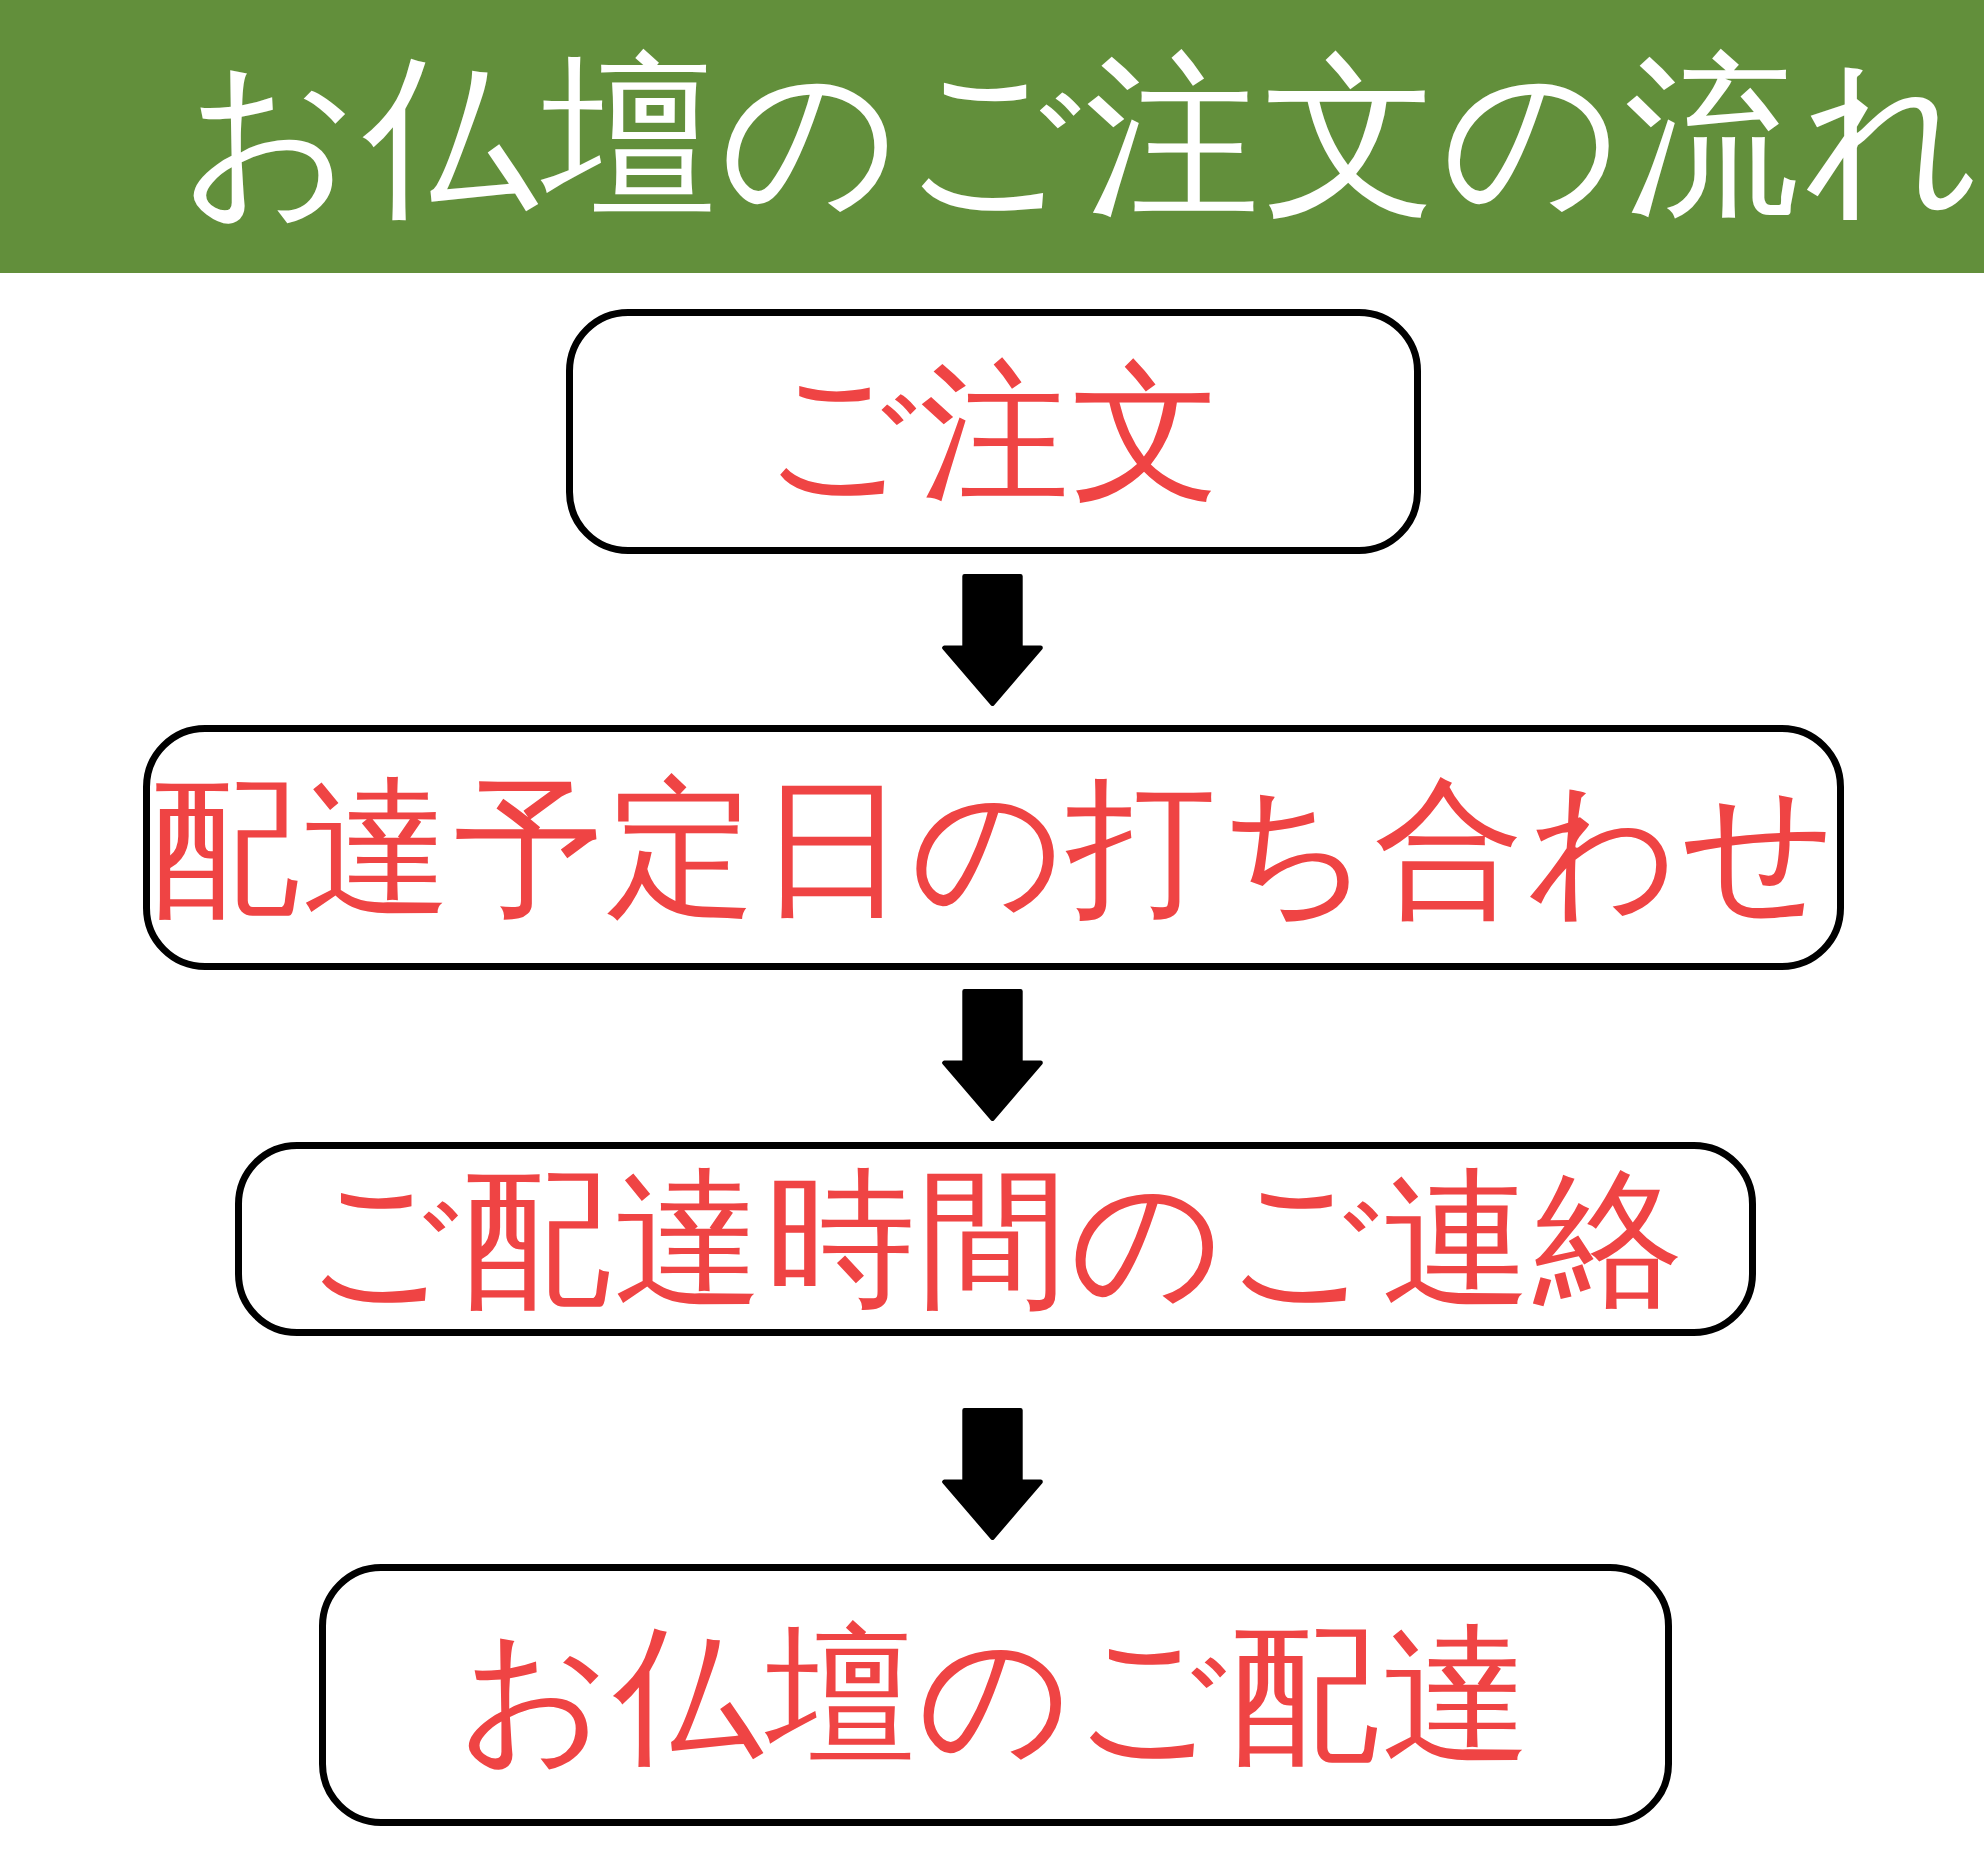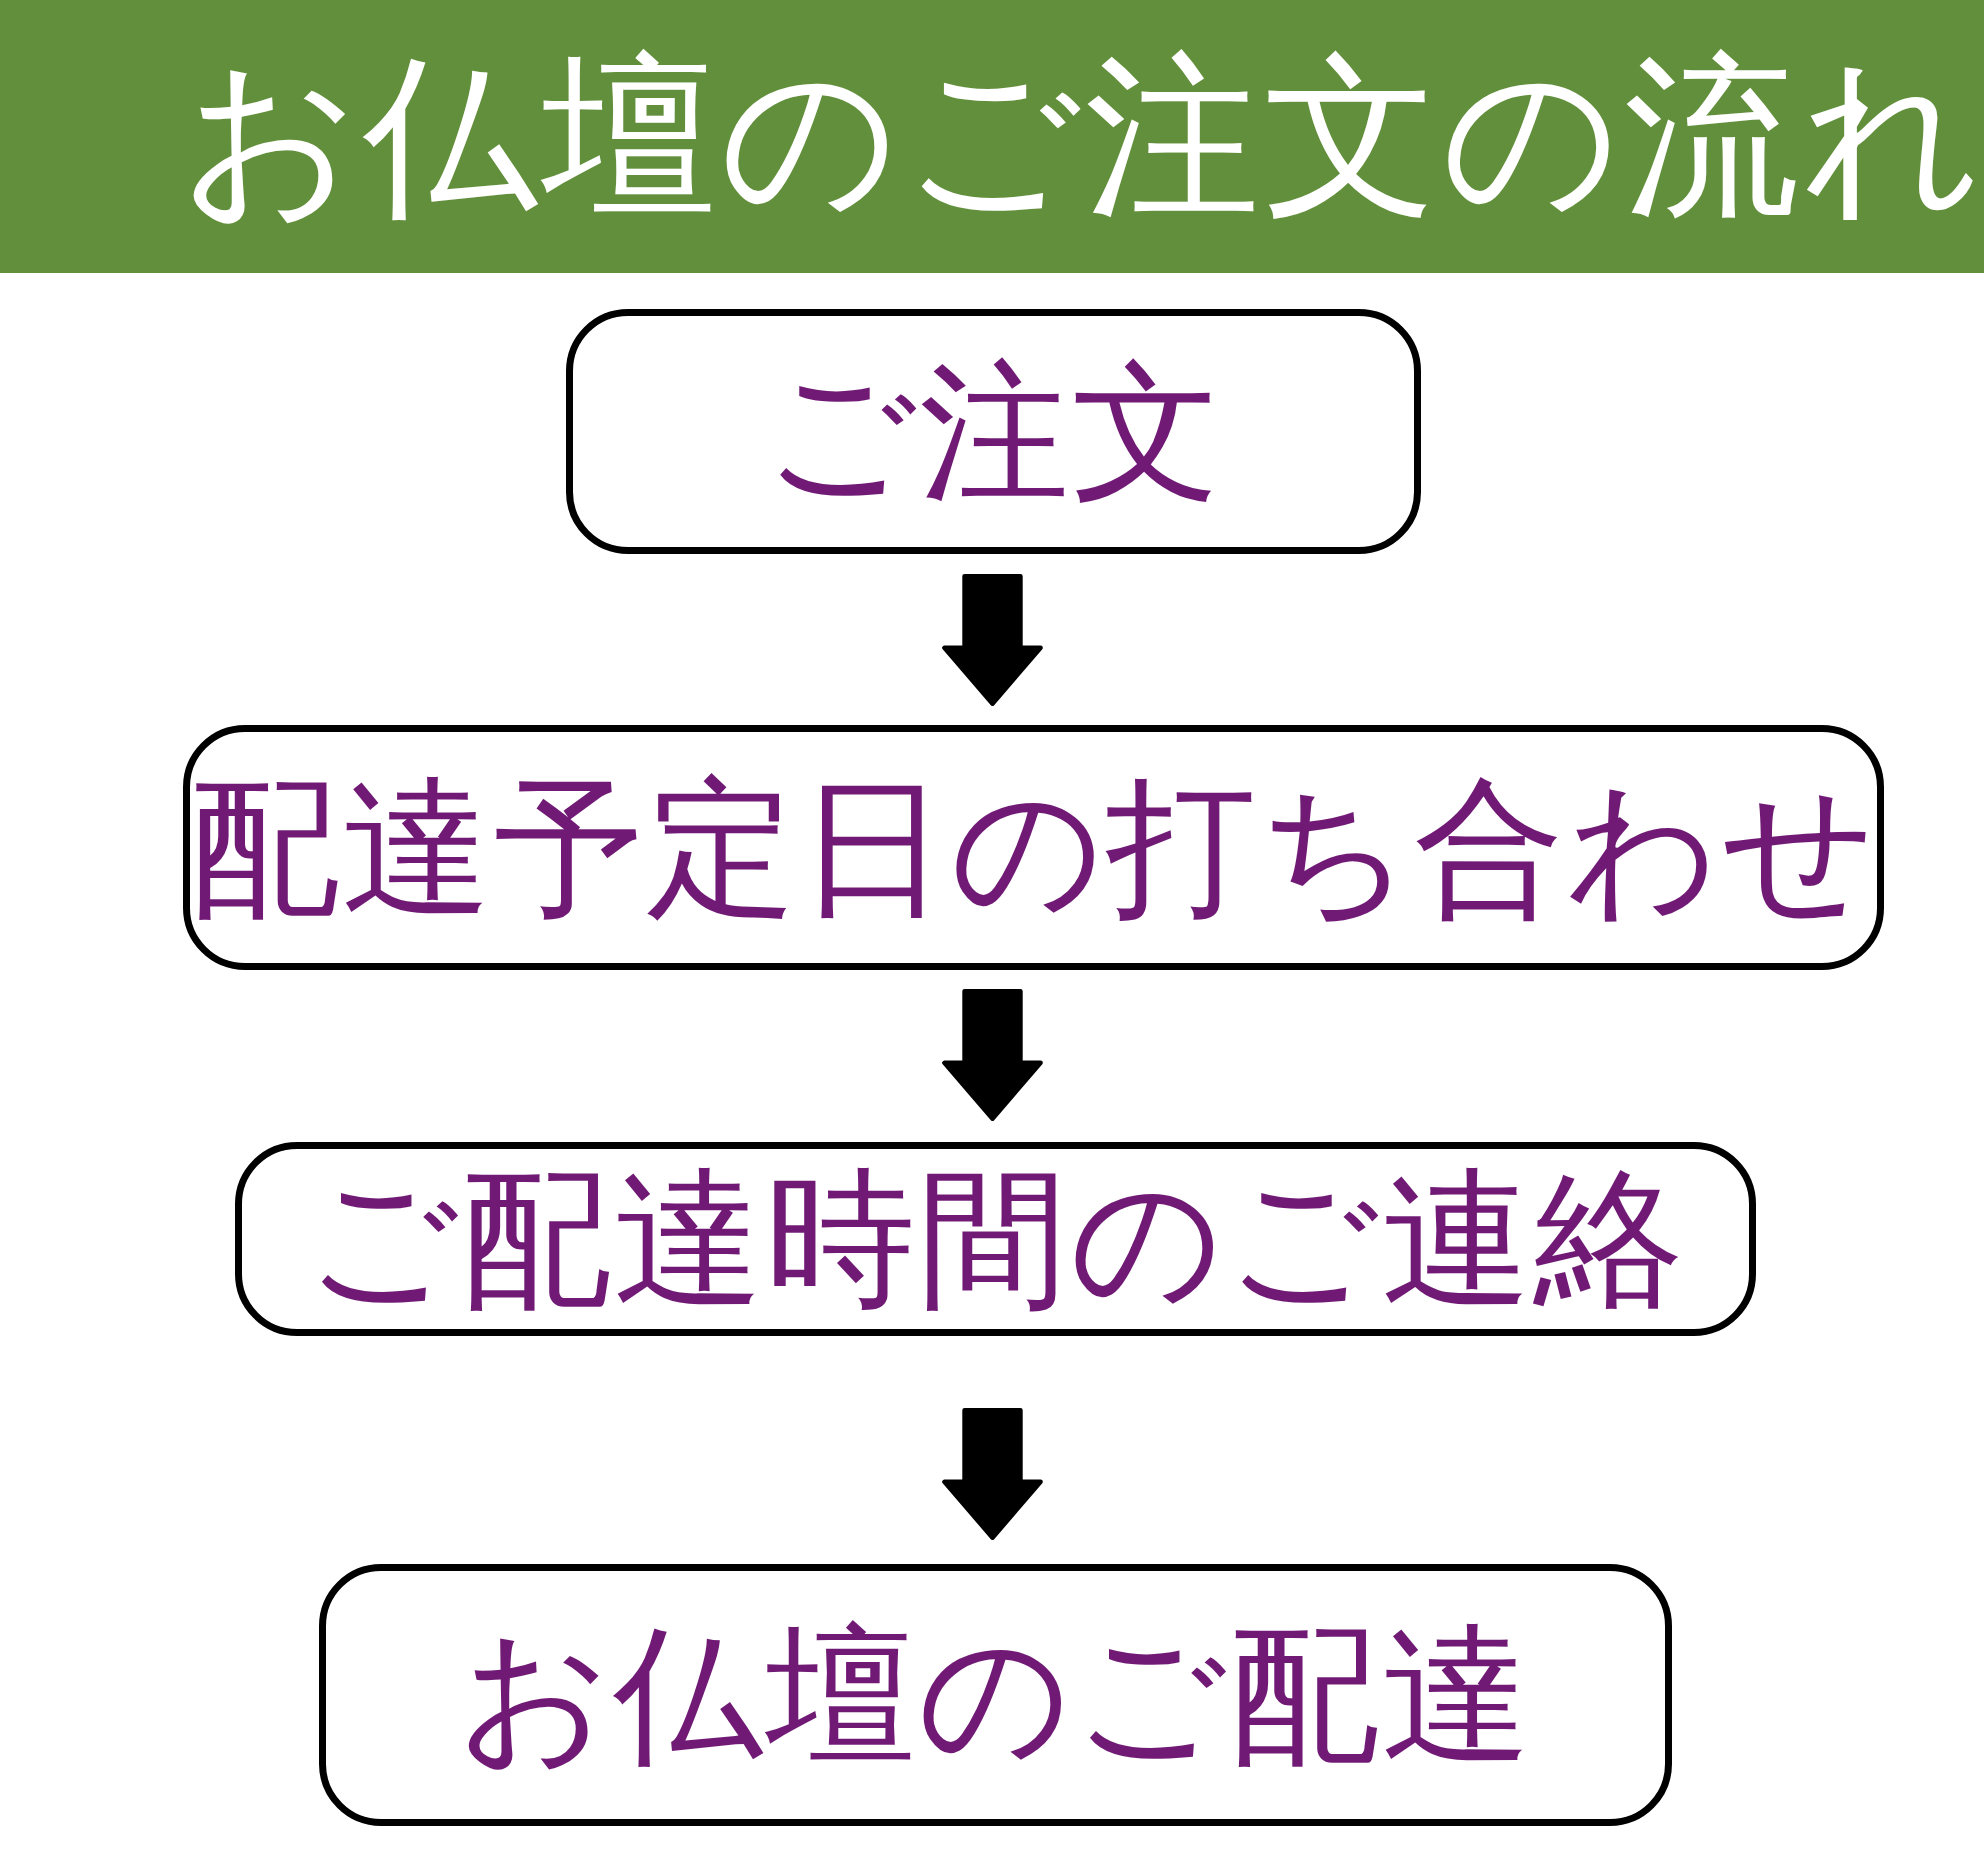--- a/index.html
+++ b/index.html
@@ -41,29 +41,29 @@
     position:absolute;
     background:var(--box-bg);
     border:7.3px solid var(--box-border);
     border-radius:62px;
     box-sizing:border-box;
     display:flex;
     align-items:center;
     justify-content:center;
   }
   .step-label{
-    color:#701a75;
+    color:#ef4444;
     font-size:150px;
     line-height:1;
     white-space:nowrap;
     letter-spacing:2.2px;
     font-weight:500;
   }
   .box1{ left:566px; top:309px;  width:855px; height:245px; }
-  .box2{ left:143px;  top:725px; width:1701px; height:245px;margin-left:40px; }
+  .box2{ left:143px;  top:725px; width:1701px; height:245px; }
   .box3{ left:235px;  top:1142px; width:1521px; height:194px; }
   .box4{ left:319px;  top:1564px; width:1353px; height:262px; }
   .arrow{
     position:absolute;
     width:101px; height:132px;
   }
   .arrow1{ left:942px; top:574px; }
   .arrow2{ left:942px; top:989px; }
   .arrow3{ left:942px; top:1408px; }
   .arrow svg{ display:block; width:100%; height:100%; }

